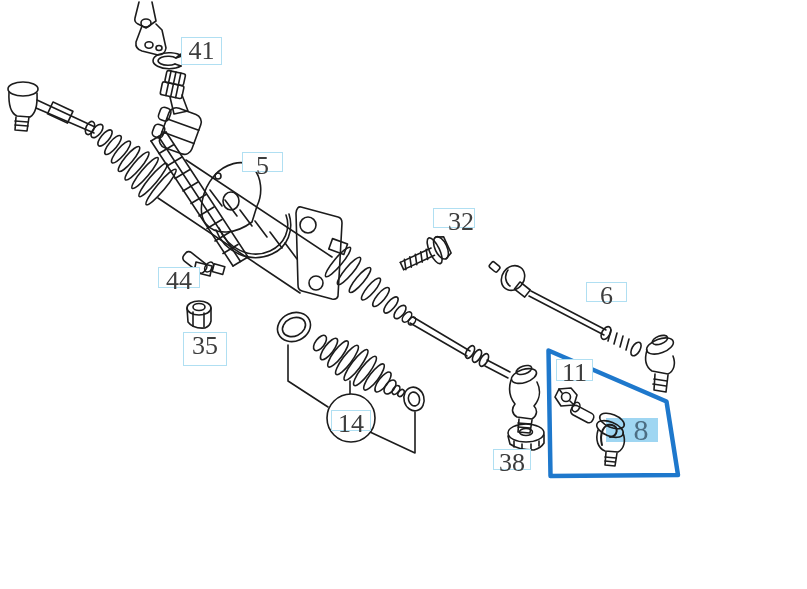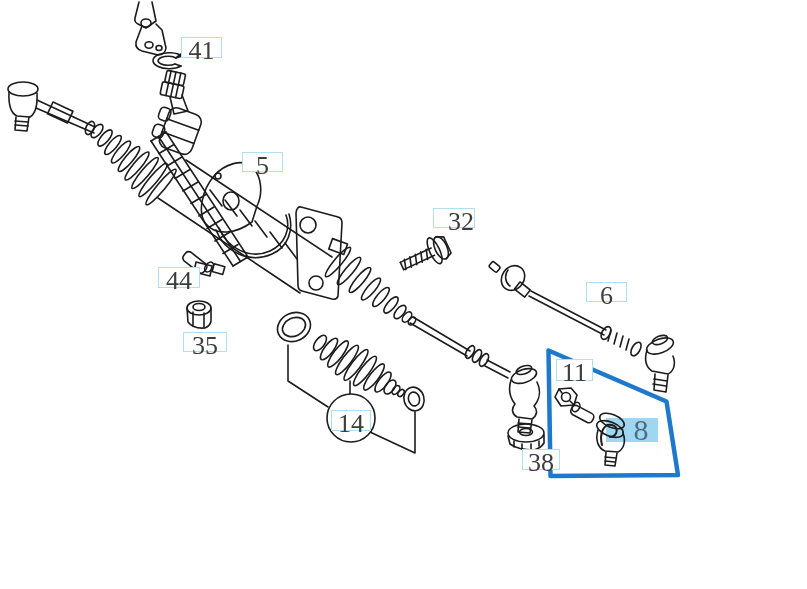--- a/index.html
+++ b/index.html
@@ -279,45 +279,45 @@
 
   <path d="M602,445 C599,433 604,423 612,425 C619,427 618,436 610,437" stroke-width="2"></path>
 
   <circle cx="184" cy="52" r="2.6" fill="#1c1c1c" stroke="none"></circle>
   <line x1="184" y1="52" x2="177" y2="57"></line>
   <circle cx="245" cy="166" r="3" fill="#1c1c1c" stroke="none"></circle>
 
   <path d="M548.5,350.5 L666.5,401.5 L678,475 L550.5,476 Z" stroke="#1e78cc" stroke-width="4.5" fill="none"></path>
 </svg>
 
-<div class="plabel" style="left:181px;top:37px;width:41px;height:21px;">
+<div class="plabel" style="left:181px;top:37px;width:41px;height:28px;">
       <span>41</span>
     </div>
 
 <div class="plabel" style="left:242px;top:152px;width:41px;height:20px;">
       <span>5</span>
     </div>
 
 <div class="plabel" style="left:433px;top:208px;width:42px;height:20px;text-align:right;">
       <span>32</span>
     </div>
 
 <div class="plabel" style="left:158px;top:267px;width:42px;height:21px;">
       <span>44</span>
     </div>
 
-<div class="plabel" style="left:183px;top:332px;width:44px;height:20px;">
+<div class="plabel" style="left:183px;top:332px;width:44px;height:34px;">
       <span>35</span>
     </div>
 
 <div class="plabel" style="left:331px;top:410px;width:40px;height:21px;">
       <span>14</span>
     </div>
 
-<div class="plabel" style="left:522px;top:449px;width:38px;height:21px;">
+<div class="plabel" style="left:493px;top:449px;width:38px;height:21px;">
       <span>38</span>
     </div>
 
 <div class="plabel" style="left:556px;top:359px;width:37px;height:22px;">
       <span>11</span>
     </div>
 
 <div class="plabel" style="left:586px;top:282px;width:41px;height:20px;">
       <span>6</span>
     </div>

